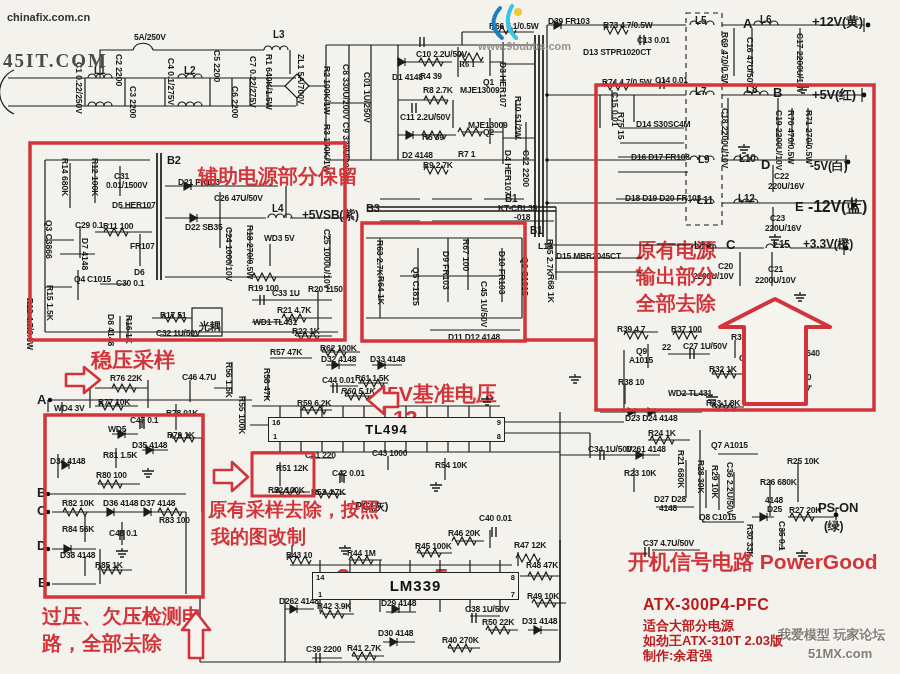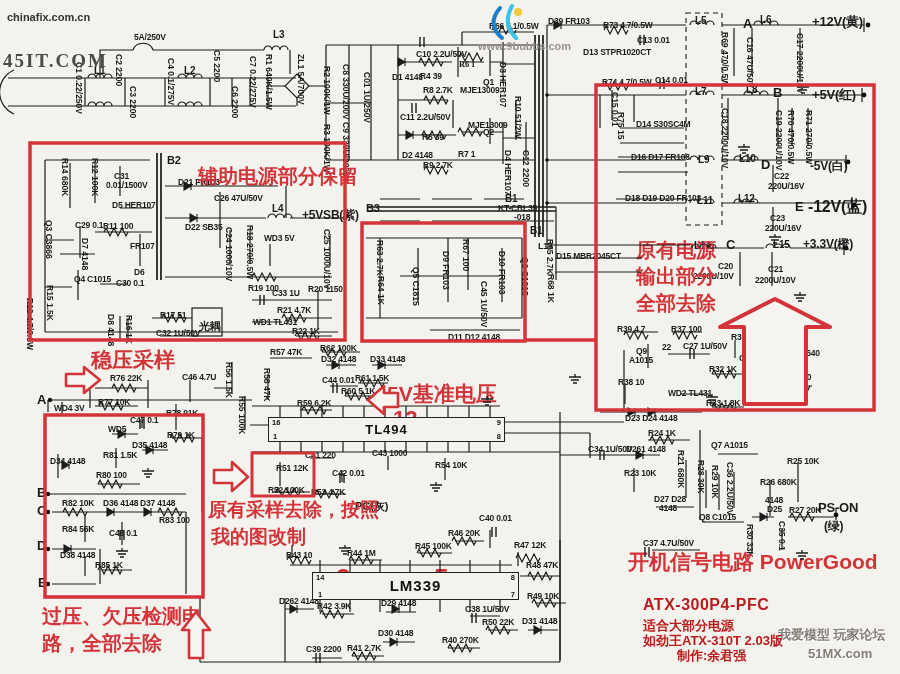--- a/index.html
+++ b/index.html
@@ -22,21 +22,21 @@
   .wm{position:absolute;white-space:nowrap;line-height:1;}
   .wm-chinafix{left:7px;top:11px;font:800 11px "Liberation Sans",sans-serif;color:#33322f;}
   .wm-45it{left:3px;top:50px;font:700 19px "Liberation Serif",serif;color:#4a4a46;letter-spacing:2px;}
   .wm-url{left:478px;top:40px;font:700 11px "Liberation Sans",sans-serif;color:#97938c;}
   .wm-forum{left:778px;top:626px;font:800 13px "Liberation Sans",sans-serif;color:#817e76;text-shadow:1px 1px 0 #fff;}
   .wm-forum2{left:808px;top:646px;font:800 13px "Liberation Sans",sans-serif;color:#817e76;text-shadow:1px 1px 0 #fff;}
   .tb{position:absolute;color:#b91c1c;white-space:nowrap;line-height:1;z-index:4;}
   .tb-model{left:643px;top:596px;font:800 16px "Liberation Sans",sans-serif;letter-spacing:0.5px;}
   .tb-l1{left:643px;top:617px;font:700 13px "Liberation Sans",sans-serif;}
   .tb-l2{left:643px;top:632px;font:700 13px "Liberation Sans",sans-serif;}
-  .tb-l3{left:677px;top:647px;font:700 13px "Liberation Sans",sans-serif;}
+  .tb-l3{left:643px;top:647px;font:700 13px "Liberation Sans",sans-serif;}
 </style>
 </head>
 <body>
 
 <div class="canvas">
 
   <svg class="wires" width="900" height="674" viewBox="0 0 900 674">
     <defs>
       <path id="resh" d="M0,0 l2,-4 4,8 4,-8 4,8 4,-8 4,8 2,-4" fill="none" stroke="#1b1b1b" stroke-width="1.2"></path>
       <g id="caph" stroke="#1b1b1b" stroke-width="1.4">
@@ -458,21 +458,21 @@
       <span class="clabel" style="left: 103px; top: 451px;">R81 1.5K</span>
       <span class="clabel" style="left: 50px; top: 457px;">D34 4148</span>
       <span class="clabel" style="left: 96px; top: 471px;">R80 100</span>
       <span class="clabel" style="left: 270px; top: 348px;">R57 47K</span>
       <span class="clabel" style="left: 320px; top: 344px;">R62 100K</span>
       <span class="clabel" style="left: 321px; top: 355px;">D32 4148</span>
       <span class="clabel" style="left: 370px; top: 355px;">D33 4148</span>
       <span class="clabel" style="left: 322px; top: 376px;">C44 0.01</span>
       <span class="clabel" style="left: 355px; top: 374px;">R61 1.5K</span>
       <span class="clabel rot" style="left: 262px; top: 368px;">R58 47K</span>
-      <span class="clabel" style="left: 341px; top: 387px;">R60 5.1K</span>
+      <span class="clabel" style="left: 341px; top: 387px; font-style: italic;">R60 5.1K</span>
       <span class="clabel" style="left: 297px; top: 399px;">R59 6.2K</span>
       <span class="clabel" style="left: 182px; top: 373px;">C46 4.7U</span>
       <span class="clabel rot" style="left: 224px; top: 362px;">R56 1.5K</span>
       <span class="clabel rot" style="left: 237px; top: 396px;">R55 100K</span>
       <span class="clabel" style="left: 305px; top: 451px;">C41 220</span>
       <span class="clabel" style="left: 332px; top: 469px;">C42 0.01</span>
       <span class="clabel" style="left: 372px; top: 449px;">C43 1000</span>
       <span class="clabel" style="left: 435px; top: 461px;">R54 10K</span>
       <span class="clabel" style="left: 276px; top: 464px;">R51 12K</span>
       <span class="clabel" style="left: 268px; top: 486px;">R52 100K</span>

